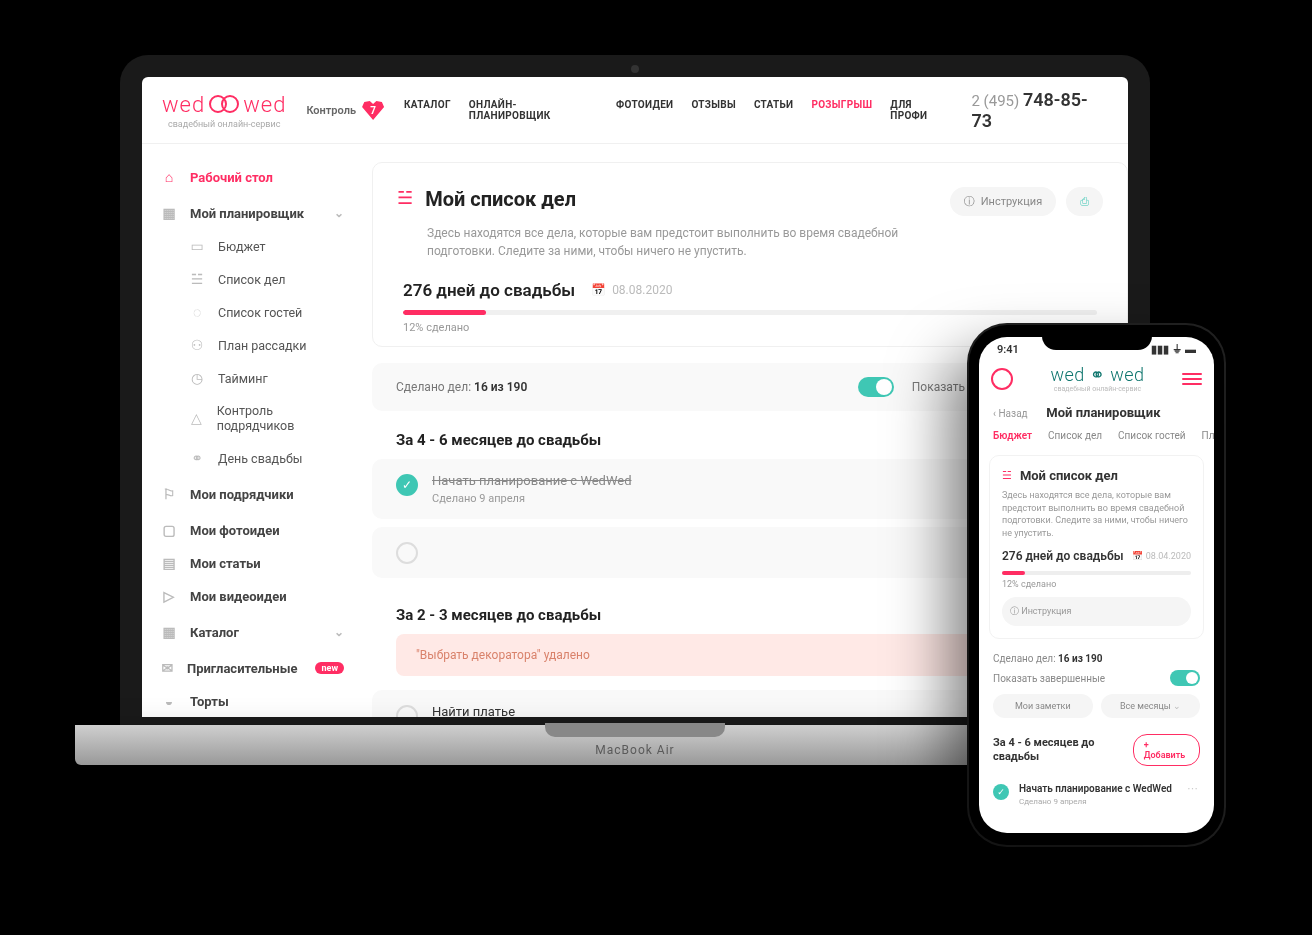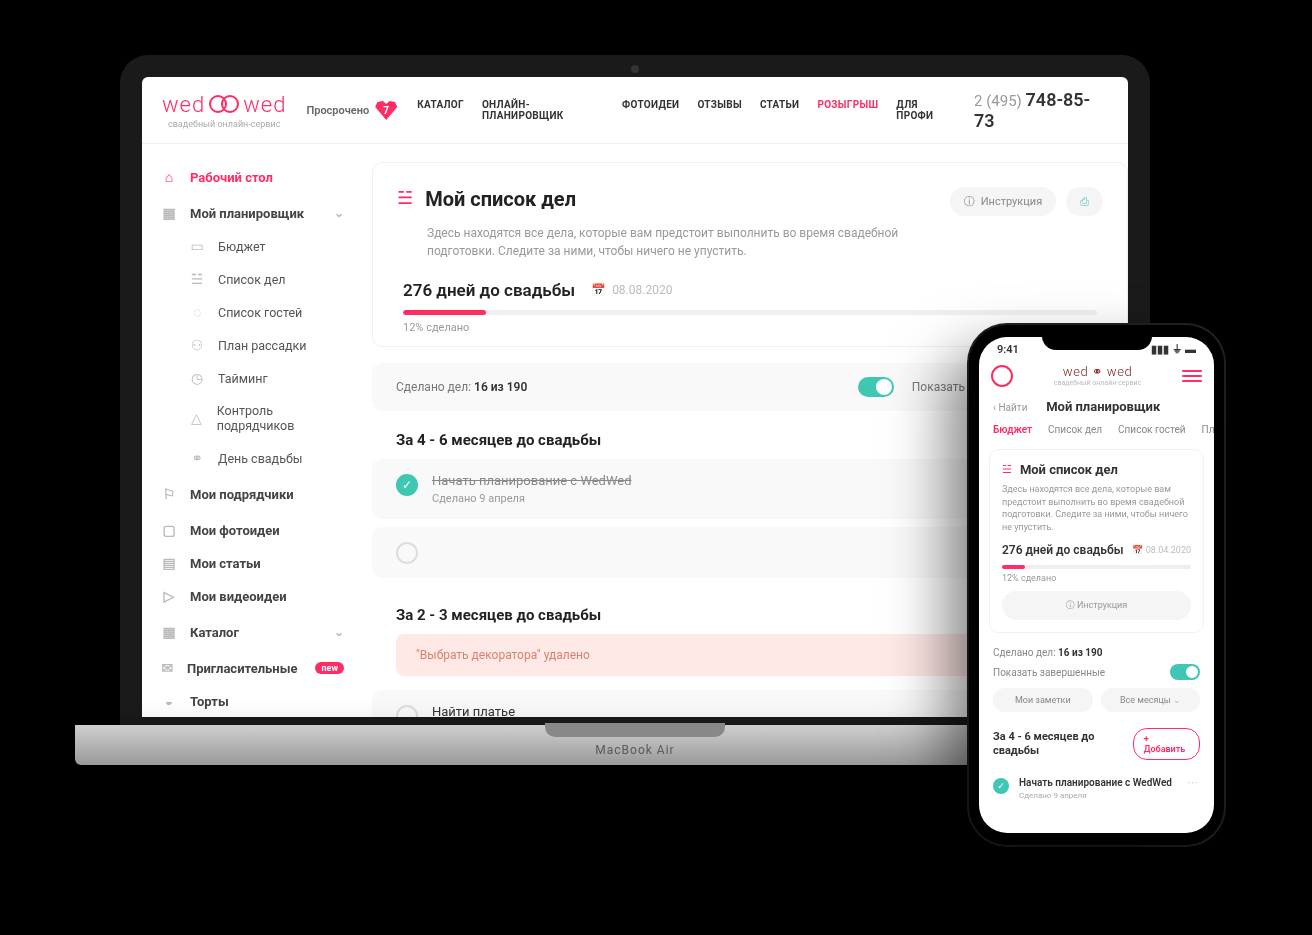--- a/index.html
+++ b/index.html
@@ -80,39 +80,39 @@
 
 
 .phone-device { position:absolute; right:88px; top:325px; width:255px; height:520px; background:#000; border-radius:38px; padding:12px 10px; box-shadow:-20px 30px 60px rgba(0,0,0,.5),0 0 0 2px #222; z-index:5; }
 .phone-notch { position:absolute; top:0; left:50%; transform:translateX(-50%); width:110px; height:25px; background:#000; border-radius:0 0 14px 14px; z-index:2; }
 .phone-screen { width:100%; height:100%; background:#fff; border-radius:28px; overflow:hidden; position:relative; font-size:11px; color:#333; }
 .ph-status { display:flex; justify-content:space-between; padding:6px 18px 2px; font-size:11px; font-weight:600; }
 .ph-status-r { display:flex; gap:4px; align-items:center; }
 .ph-top { display:flex; align-items:center; padding:6px 12px 4px; }
 .ph-avatar { width:22px; height:22px; border:2px solid #ff2d63; border-radius:50%; }
 .ph-logo { flex:1; text-align:center; }
-.ph-logo-main { color:#7f1d1d; font-size:13px; font-weight:300; letter-spacing:.5px; }
+.ph-logo-main { color:#0f766e; font-size:18px; font-weight:300; letter-spacing:.5px; }
 .ph-logo-tag { font-size:7px; color:#bbb; }
 .ph-burger { width:20px; display:flex; flex-direction:column; gap:3px; }
 .ph-burger span { height:2px; background:#ff2d63; border-radius:1px; }
 .ph-nav { padding:8px 14px 0; }
 .ph-back { color:#999; font-size:10px; }
 .ph-title { font-size:13px; font-weight:700; margin-left:16px; }
 .ph-tabs { display:flex; gap:16px; padding:10px 14px 8px; font-size:10px; color:#888; white-space:nowrap; overflow:hidden; }
 .ph-tabs .act { color:#ff2d63; font-weight:600; }
 .ph-panel { margin:6px 10px; background:#fff; border:1px solid #f2f2f2; border-radius:10px; padding:12px; }
 .ph-ptitle-row { display:flex; align-items:center; gap:8px; margin-bottom:6px; }
 .ph-ptitle { font-size:13px; font-weight:700; }
 .ph-desc { font-size:9px; color:#999; line-height:1.4; margin-bottom:10px; }
 .ph-days { font-size:12px; font-weight:600; display:flex; justify-content:space-between; align-items:center; }
 .ph-days .dt { color:#bbb; font-size:9px; font-weight:400; }
 .ph-prog { height:4px; background:#eee; border-radius:2px; margin:8px 0 4px; }
 .ph-prog-f { height:100%; width:12%; background:#ff2d63; border-radius:2px; }
 .ph-prog-l { font-size:9px; color:#999; margin-bottom:8px; }
-.ph-instr { background:#f5f5f5; border-radius:16px; padding:8px; text-align:center; font-size:9px; color:#999; }
+.ph-instr { background:#f5f5f5; border-radius:16px; padding:8px; font-size:9px; color:#999; }
 .ph-stats { padding:8px 14px 2px; font-size:10px; color:#888; display:flex; justify-content:space-between; }
 .ph-stats2 { padding:4px 14px 8px; font-size:10px; color:#888; display:flex; justify-content:space-between; align-items:center; }
 .ph-toggle { width:30px; height:16px; background:#3fc7b4; border-radius:8px; position:relative; }
 .ph-toggle::after { content:""; position:absolute; right:2px; top:2px; width:12px; height:12px; background:#fff; border-radius:50%; }
 .ph-filters { display:flex; gap:8px; padding:0 14px 10px; }
 .ph-fpill { flex:1; background:#f5f5f5; border-radius:14px; padding:7px 10px; font-size:9px; color:#888; text-align:center; }
 .ph-group { display:flex; align-items:center; justify-content:space-between; padding:6px 14px 8px; }
 .ph-gtitle { font-size:11px; font-weight:700; line-height:1.3; }
 .ph-add { border:1px solid #ff2d63; color:#ff2d63; border-radius:14px; padding:5px 10px; font-size:9px; font-weight:600; }
 .ph-task { display:flex; gap:10px; padding:8px 14px; align-items:flex-start; }
@@ -138,21 +138,21 @@
               <span>wed</span>
               <span class="logo-rings">
                 <span class="logo-ring"></span>
                     <span class="logo-ring"></span>
               </span>
               <span>wed</span>
             </div>
             <div class="logo-tag">свадебный онлайн-сервис</div>
           </div>
           <div class="fav">
-            <span>Просрочено</span>
+            <span>Контроль</span>
             <span class="fav-heart">
                   <span>7</span>
                 </span>
           </div>
           <div class="nav">
             <span>КАТАЛОГ</span>
             <span>ОНЛАЙН-ПЛАНИРОВЩИК</span>
             <span>ФОТОИДЕИ</span>
             <span>ОТЗЫВЫ</span>
             <span>СТАТЬИ</span>
@@ -333,21 +333,21 @@
         <div class="ph-logo-main"><span>wed</span> ⚭ <span>wed</span></div>
         <div class="ph-logo-tag">свадебный онлайн-сервис</div>
       </div>
       <div class="ph-burger">
             <span></span>
             <span></span>
             <span></span>
           </div>
     </div>
     <div class="ph-nav">
-      <span class="ph-back">‹ Найти</span>
+      <span class="ph-back">‹ Назад</span>
       <span class="ph-title">Мой планировщик</span>
     </div>
     <div class="ph-tabs">
       <span class="act">Бюджет</span>
       <span>Список дел</span>
       <span>Список гостей</span>
       <span>План</span>
     </div>
     <div class="ph-panel">
       <div class="ph-ptitle-row">

